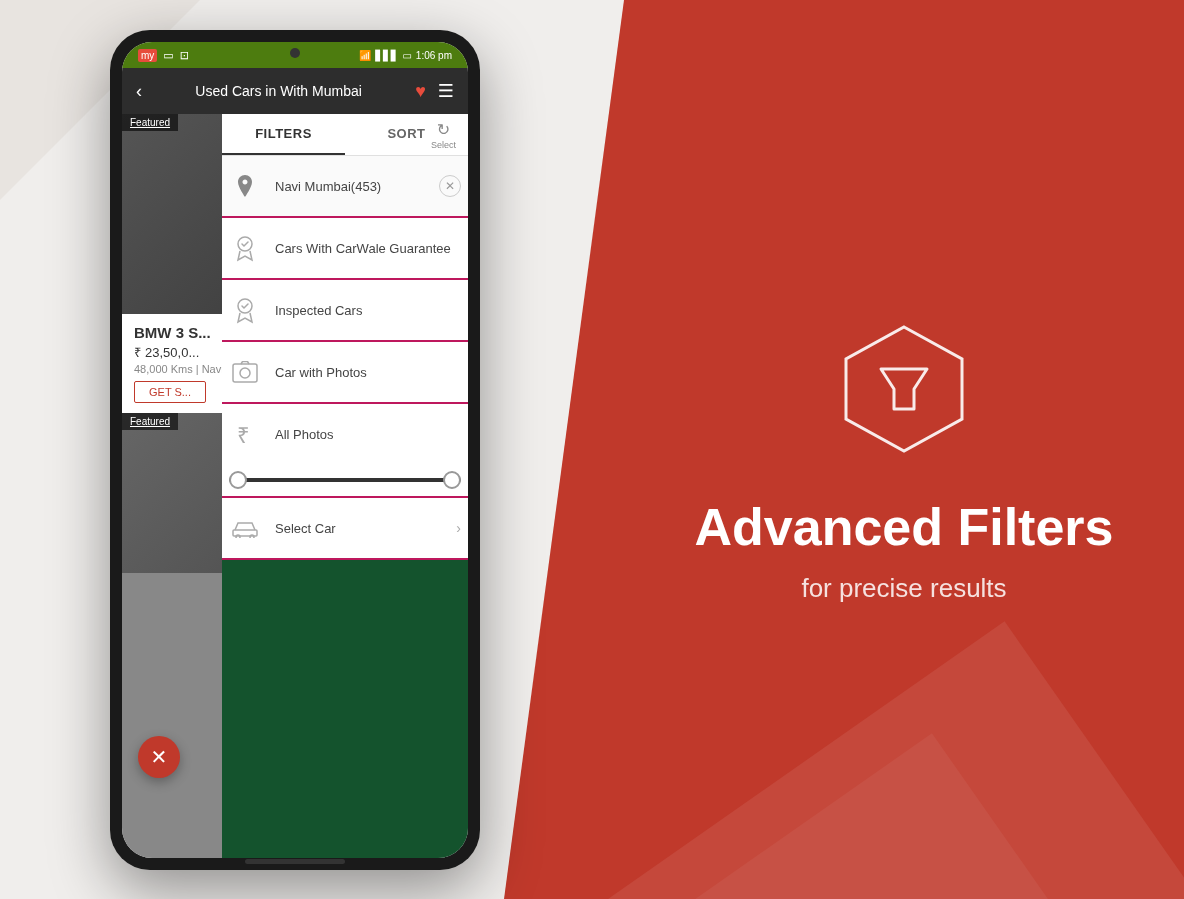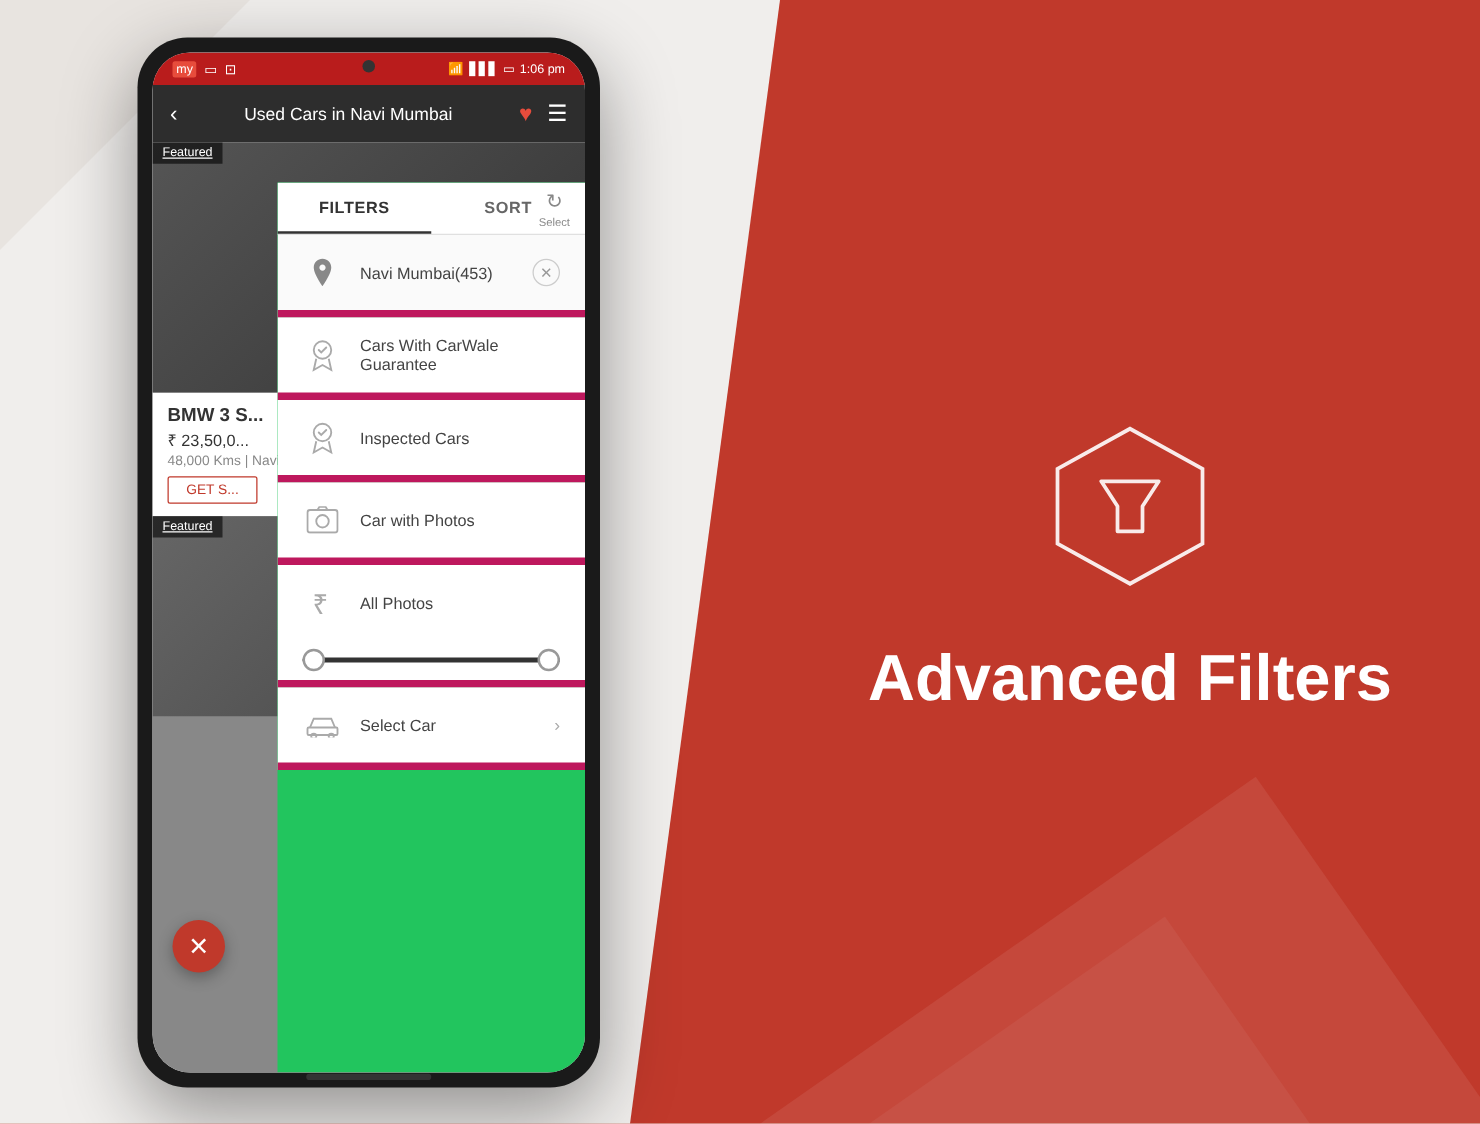--- a/index.html
+++ b/index.html
@@ -157,21 +157,21 @@
       left: 50%;
       transform: translateX(-50%);
       width: 100px;
       height: 5px;
       background: #333;
       border-radius: 3px;
     }
 
     
     .status-bar {
-      background: #b91c1c;
+      background: #4d7c0f;
       color: #fff;
       font-size: 11px;
       padding: 4px 16px;
       display: flex;
       justify-content: space-between;
       align-items: center;
       height: 26px;
     }
 
     .status-left {
@@ -276,25 +276,24 @@
       border-radius: 2px;
     }
 
     
     .filter-panel {
       position: absolute;
       top: 72px;
       left: 100px;
       right: 0;
       bottom: 0;
-      background: #22c55e;
+      background: #14532d;
       border-top-left-radius: 0;
       z-index: 20;
       overflow: hidden;
-      margin-top: 32px;
     }
 
     
     .filter-tabs {
       display: flex;
       border-bottom: 1px solid #e0e0e0;
       background: #fff;
       position: relative;
     }
 
@@ -336,22 +335,22 @@
 
     
     .filter-list {
       overflow-y: auto;
       height: calc(100% - 48px);
     }
 
     .filter-item {
       display: flex;
       align-items: center;
-      padding: 14px 20px;
-      border-bottom: 6px solid #be185d;
+      padding: 14px 7px;
+      border-bottom: 2px solid #be185d;
       background: #fff;
       gap: 14px;
       justify-content: space-between;
     }
 
     .filter-item-icon {
       width: 32px;
       height: 32px;
       display: flex;
       align-items: center;
@@ -468,20 +467,21 @@
 
   <div class="filter-icon-container">
     <svg viewBox="0 0 140 140">
       <polygon points="70,8 128,40 128,100 70,132 12,100 12,40" fill="none" stroke="rgba(255,255,255,0.9)" stroke-width="3"></polygon>
 
       <polygon points="47,50 93,50 80,70 80,90 60,90 60,70" fill="none" stroke="rgba(255,255,255,0.9)" stroke-width="3" stroke-linejoin="round"></polygon>
     </svg>
   </div>
 
   <h1 class="main-title">Advanced Filters</h1>
+  <p class="sub-title">for precise results</p>
 </div>
 
 <div class="phone-container">
   <div class="phone-body">
     <div class="phone-camera"></div>
     <div class="phone-screen">
 
       <div class="status-bar">
         <div class="status-left">
           <span style="font-size:10px;background:#e74c3c;color:#fff;padding:1px 3px;border-radius:2px;">my</span>
@@ -491,21 +491,21 @@
         <div class="status-right">
           <span>📶</span>
           <span>▋▋▋</span>
           <span>▭</span>
           <span>1:06 pm</span>
         </div>
       </div>
 
       <div class="app-header">
         <span class="back-arrow">‹</span>
-        <span class="header-title">Used Cars in Navi Mumbai</span>
+        <span class="header-title">Used Cars in With Mumbai</span>
         <div class="header-icons">
           <span style="color:#e74c3c;font-size:18px;">♥</span>
           <span style="color:#fff;font-size:18px;">☰</span>
         </div>
       </div>
 
       <div class="car-listing">
         <div class="car-listing-img">
           <span class="featured-badge">Featured</span>
         </div>

